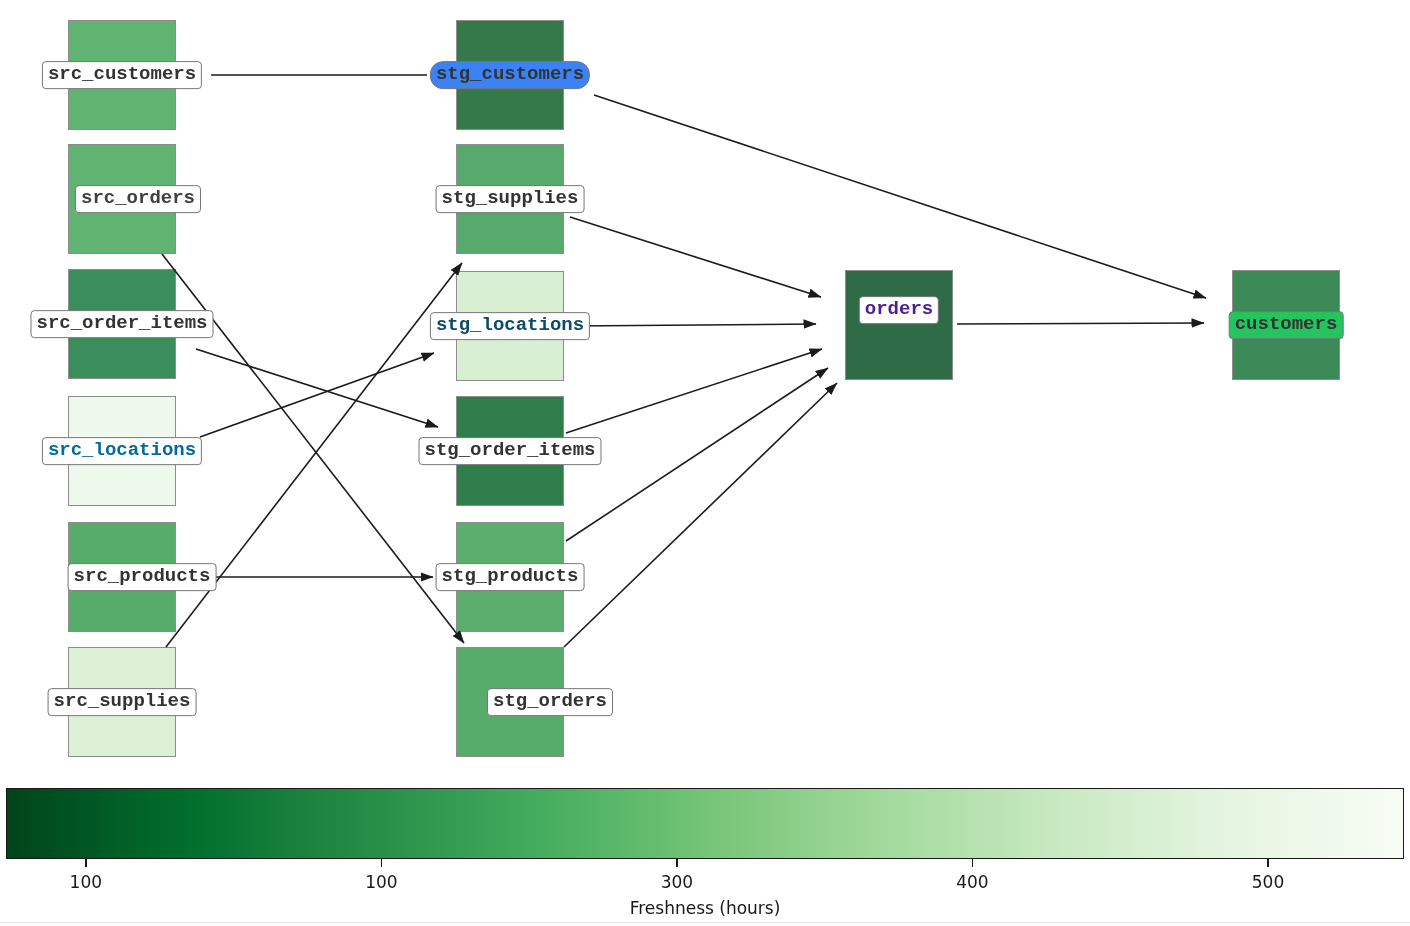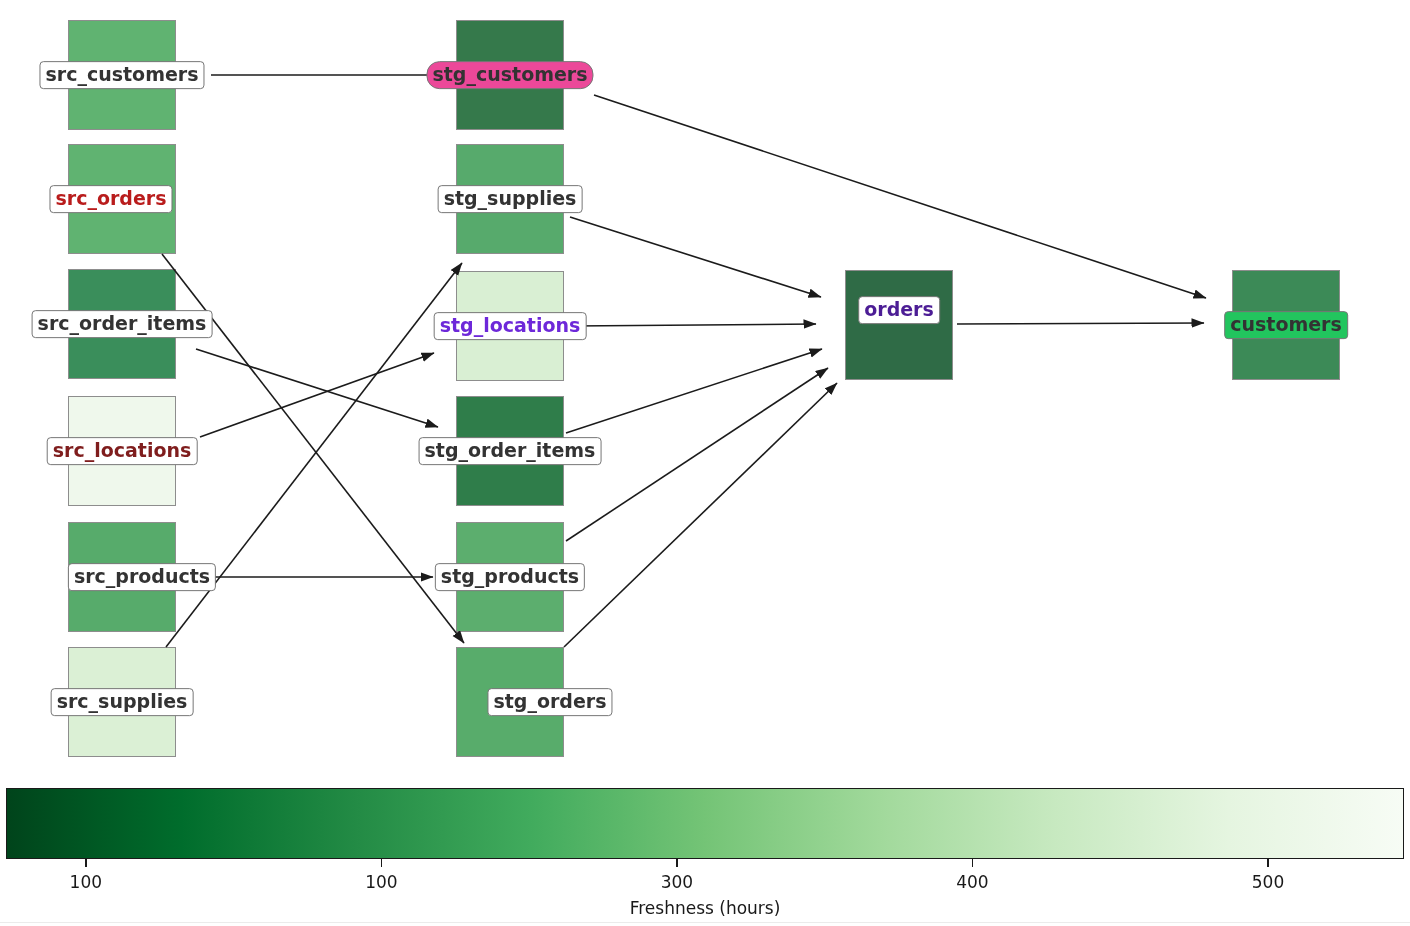--- a/index.html
+++ b/index.html
@@ -9,21 +9,21 @@
   }
   #node-layer .node{
     position:absolute;z-index:1;box-sizing:border-box;
     border:1.5px solid #8d8d8d;
   }
   #edge-layer{position:absolute;left:0;top:0;z-index:2;}
   .node-label{
     position:absolute;z-index:3;transform:translate(-50%,-50%);
     background:#ffffff;border:1.5px solid #767676;border-radius:4px;
     padding:1px 5px;font-weight:bold;font-size:19px;line-height:1.25;
-    color:#333333;white-space:nowrap;
+    color:#333333;white-space:nowrap;font-family:Liberation Mono, monospace;
   }
   .cbar{position:absolute;z-index:1;box-sizing:border-box;border:1.4px solid #1a1a1a;}
   .cbar-tick{position:absolute;width:1.6px;height:8px;background:#1a1a1a;}
   .cbar-tick-label{position:absolute;transform:translateX(-50%);font-size:17px;color:#191919;}
   .cbar-axis-label{position:absolute;transform:translateX(-50%);font-size:17px;color:#191919;}
   .bottom-line{position:absolute;left:0;width:1410px;height:1px;background:#ebebeb;}
 </style>
 </head>
 <body>
 
@@ -63,28 +63,28 @@
         <line x1="566" y1="433" x2="822" y2="349" stroke="#1b1b1b" stroke-width="1.6" marker-end="url(#arrowhead)"></line>
         <line x1="566" y1="541" x2="828" y2="368" stroke="#1b1b1b" stroke-width="1.6" marker-end="url(#arrowhead)"></line>
         <line x1="564" y1="647" x2="837" y2="383" stroke="#1b1b1b" stroke-width="1.6" marker-end="url(#arrowhead)"></line>
         <line x1="594" y1="95" x2="1206" y2="298" stroke="#1b1b1b" stroke-width="1.6" marker-end="url(#arrowhead)"></line>
         <line x1="957" y1="324" x2="1204" y2="323" stroke="#1b1b1b" stroke-width="1.6" marker-end="url(#arrowhead)"></line>
       </g>
   </svg>
 
   <div id="label-layer">
       <div class="node-label" style="left: 122px; top: 75px; background: rgb(255, 255, 255); border-color: rgb(118, 118, 118); color: rgb(51, 51, 51);">src_customers</div>
-      <div class="node-label" style="left: 111px; top: 199px; background: rgb(255, 255, 255); border-color: rgb(118, 118, 118); color: #b91c1c;">src_orders</div>
+      <div class="node-label" style="left: 138px; top: 199px; background: rgb(255, 255, 255); border-color: rgb(118, 118, 118); color: #404040;">src_orders</div>
       <div class="node-label" style="left: 122px; top: 324px; background: rgb(255, 255, 255); border-color: rgb(118, 118, 118); color: rgb(51, 51, 51);">src_order_items</div>
-      <div class="node-label" style="left: 122px; top: 451px; background: rgb(255, 255, 255); border-color: rgb(118, 118, 118); color: #7f1d1d;">src_locations</div>
+      <div class="node-label" style="left: 122px; top: 451px; background: rgb(255, 255, 255); border-color: rgb(118, 118, 118); color: #0369a1;">src_locations</div>
       <div class="node-label" style="left: 122px; top: 577px; background: rgb(255, 255, 255); border-color: rgb(118, 118, 118); color: rgb(51, 51, 51); margin-left: 20px;">src_products</div>
       <div class="node-label" style="left: 122px; top: 702px; background: rgb(255, 255, 255); border-color: rgb(118, 118, 118); color: rgb(51, 51, 51);">src_supplies</div>
-      <div class="node-label" style="left: 510px; top: 75px; background: #ec4899; border-color: rgb(118, 118, 118); color: rgb(51, 51, 51); border-radius: 13px;">stg_customers</div>
+      <div class="node-label" style="left: 510px; top: 75px; background: #3b82f6; border-color: rgb(118, 118, 118); color: rgb(51, 51, 51); border-radius: 13px;">stg_customers</div>
       <div class="node-label" style="left: 510px; top: 199px; background: rgb(255, 255, 255); border-color: rgb(118, 118, 118); color: rgb(51, 51, 51);">stg_supplies</div>
-      <div class="node-label" style="left: 510px; top: 326px; background: rgb(255, 255, 255); border-color: rgb(118, 118, 118); color: #6d28d9;">stg_locations</div>
+      <div class="node-label" style="left: 510px; top: 326px; background: rgb(255, 255, 255); border-color: rgb(118, 118, 118); color: #0c4a6e;">stg_locations</div>
       <div class="node-label" style="left: 510px; top: 451px; background: rgb(255, 255, 255); border-color: rgb(118, 118, 118); color: rgb(51, 51, 51);">stg_order_items</div>
       <div class="node-label" style="left: 510px; top: 577px; background: rgb(255, 255, 255); border-color: rgb(118, 118, 118); color: rgb(51, 51, 51);">stg_products</div>
       <div class="node-label" style="left: 510px; top: 702px; background: rgb(255, 255, 255); border-color: rgb(118, 118, 118); color: rgb(51, 51, 51); margin-left: 40px;">stg_orders</div>
       <div class="node-label" style="left: 899px; top: 310px; background: rgb(255, 255, 255); border-color: rgb(118, 118, 118); color: #4c1d95;">orders</div>
       <div class="node-label" style="left: 1286px; top: 325px; background: #22c55e; border-color: rgb(118, 118, 118); color: rgb(51, 51, 51);">customers</div>
     </div>
 
   <div id="cbar" class="cbar" style="left: 6px; top: 788px; width: 1398px; height: 71px; background: linear-gradient(to right, rgb(0, 68, 27) 0%, rgb(0, 109, 44) 12.5%, rgb(35, 139, 69) 25%, rgb(65, 171, 93) 37.5%, rgb(116, 196, 118) 50%, rgb(161, 217, 155) 62.5%, rgb(199, 233, 192) 75%, rgb(229, 245, 224) 87.5%, rgb(247, 252, 245) 100%);"></div>
   <div id="cbar-ticks">
       <div class="cbar-tick" style="left: 85.0013px; top: 859px;"></div>

